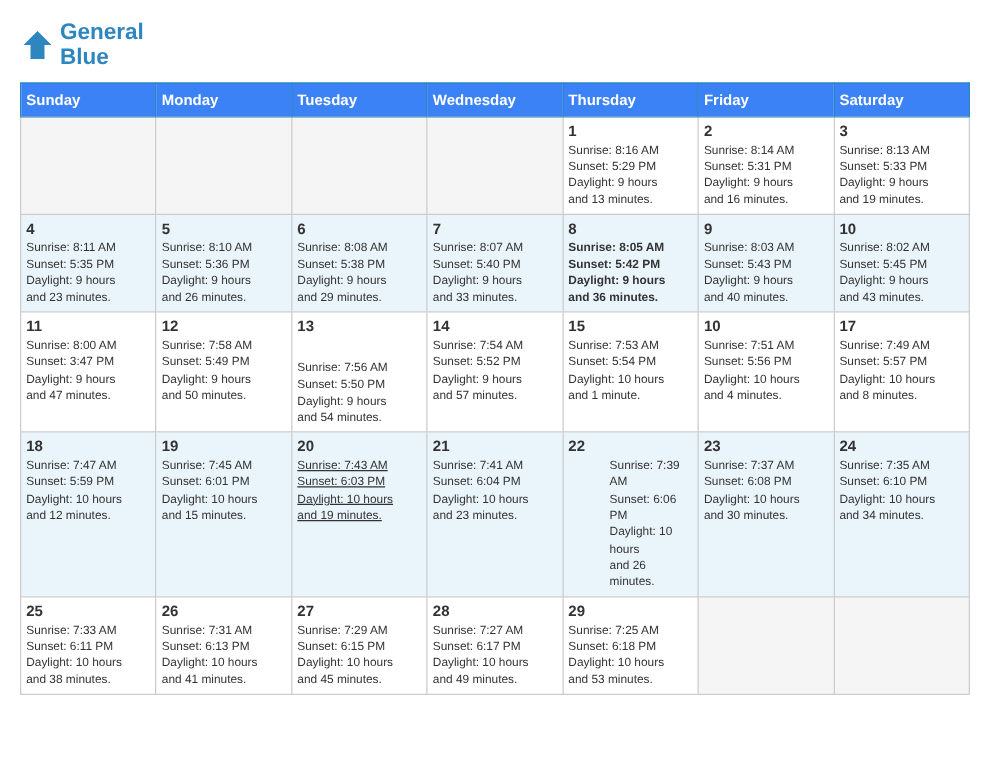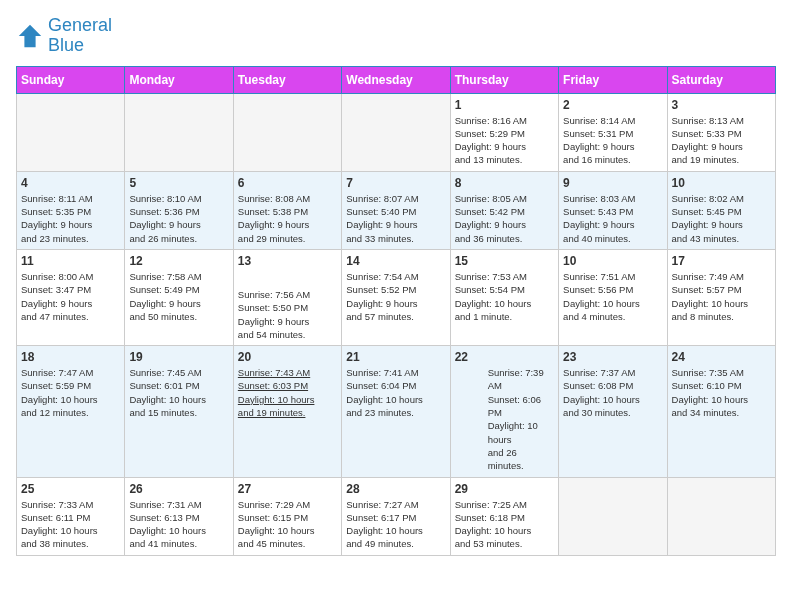--- a/index.html
+++ b/index.html
@@ -16,21 +16,21 @@
       justify-content: space-between;
       margin-bottom: 10px;
     }
     .logo {
       display: flex;
       align-items: center;
       gap: 4px;
     }
     .logo-text {
       font-size: 18px;
-      font-weight: normal;
+      font-weight: bold;
       color: #333;
       line-height: 1.1;
     }
     .logo-text span { color: #2e86c1; }
     .logo-icon {
       width: 28px;
       height: 28px;
     }
     .title-block {
       text-align: right;
@@ -42,21 +42,21 @@
     }
     .location {
       font-size: 14px;
       color: #555;
     }
     .calendar {
       width: 100%;
       border-collapse: collapse;
     }
     .calendar th {
-      background: #d946ef;
+      background: #3b82f6;
       color: #fff;
       font-size: 12px;
       font-weight: bold;
       padding: 6px 4px;
       text-align: left;
       border: 1px solid #2e86c1;
     }
     .calendar td {
       border: 1px solid #ccc;
       vertical-align: top;
@@ -163,21 +163,21 @@
         </td>
         <td>
           <div class="day-number">7</div>
           <div class="day-info" style="white-space: pre-line;">Sunrise: 8:07 AM
 Sunset: 5:40 PM
 Daylight: 9 hours
 and 33 minutes.</div>
         </td>
         <td>
           <div class="day-number">8</div>
-          <div class="day-info" style="white-space: pre-line;">Sunrise: 8:05 AM
+          <div class="day-info" style="white-space: pre-line; font-weight: bold;">Sunrise: 8:05 AM
 Sunset: 5:42 PM
 Daylight: 9 hours
 and 36 minutes.</div>
         </td>
         <td>
           <div class="day-number">9</div>
           <div class="day-info" style="white-space: pre-line;">Sunrise: 8:03 AM
 Sunset: 5:43 PM
 Daylight: 9 hours
 and 40 minutes.</div>

